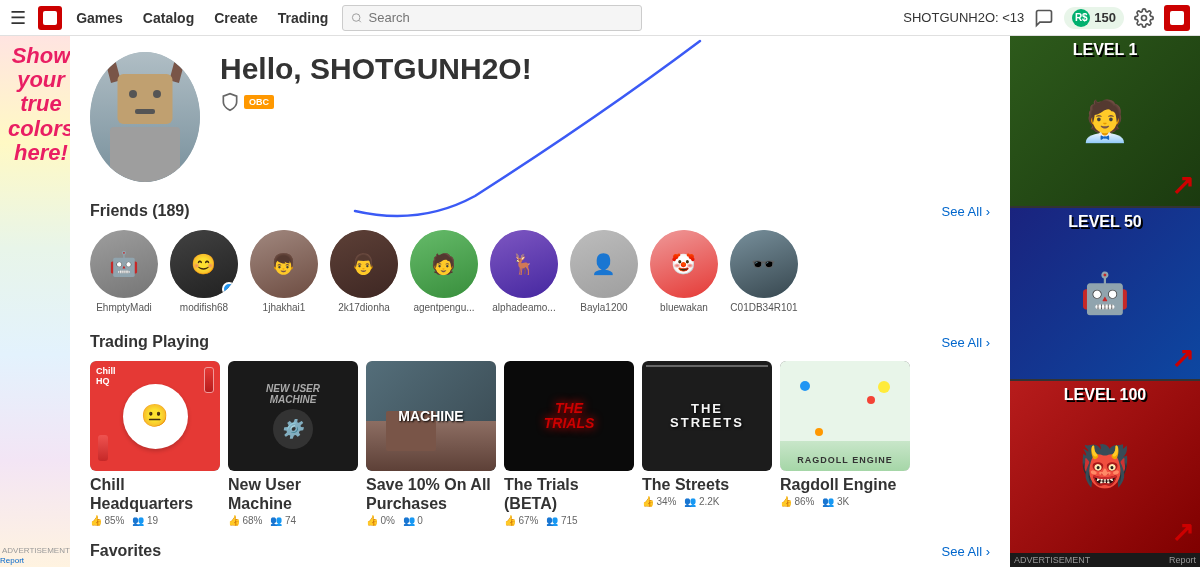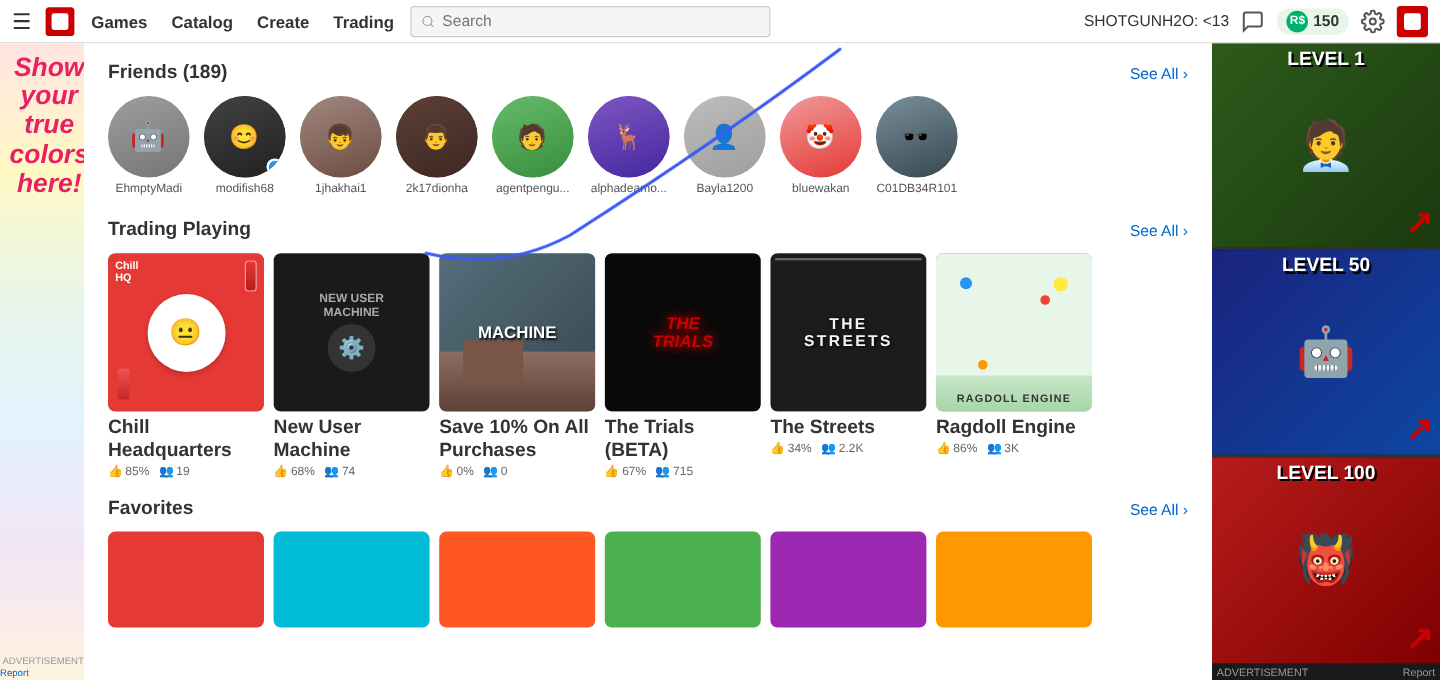--- a/index.html
+++ b/index.html
@@ -82,21 +82,21 @@
     .online-dot {
       position: absolute; bottom: 2px; right: 2px;
       width: 14px; height: 14px; background: #2196f3; border-radius: 50%; border: 2px solid white;
     }
     .friend-name { font-size: 10px; color: #555; text-align: center; max-width: 70px; }
 
     
     .games-grid { display: flex; gap: 8px; margin-bottom: 16px; flex-wrap: nowrap; }
     .game-card { width: 130px; flex-shrink: 0; cursor: pointer; }
     .game-thumb {
-      width: 130px; height: 132px; border-radius: 6px; overflow: hidden;
+      width: 130px; height: 110px; border-radius: 6px; overflow: hidden;
       background: #9e9e9e; margin-bottom: 4px; position: relative;
     }
     .game-title { font-size: 16px; font-weight: 600; color: #333; line-height: 1.2; margin-bottom: 2px; }
     .game-stats { display: flex; gap: 8px; font-size: 10px; color: #666; }
     .stat-item { display: flex; align-items: center; gap: 2px; }
 
     
     .right-ad {
       width: 190px; min-width: 190px;
       background: #1a1a1a;
@@ -166,20 +166,48 @@
 <div class="main-layout">
 
   <div class="left-ad">
     <div style="font-size:22px;font-weight:900;color:#e91e63;font-style:italic;text-align:center;line-height:1.1;padding:8px;">Show<br>your<br>true<br>colors<br>here!</div>
     <div style="font-size:8px;color:#999;margin-top:auto;padding:4px 2px 1px;">ADVERTISEMENT</div>
     <div style="font-size:8px;color:#0066cc;cursor:pointer;padding-bottom:2px;">Report</div>
   </div>
 
   <div class="center-content">
 
+    <div class="profile-section">
+      <div class="avatar-container">
+        <div style="width:110px;height:130px;border-radius:50%;background:linear-gradient(180deg,#b0bec5 0%,#78909c 100%);display:flex;align-items:flex-end;justify-content:center;overflow:hidden;position:relative;">
+
+          <div style="position:absolute;top:8px;left:18px;width:10px;height:22px;background:#795548;border-radius:3px 3px 0 0;transform:rotate(-15deg);"></div>
+          <div style="position:absolute;top:8px;right:18px;width:10px;height:22px;background:#795548;border-radius:3px 3px 0 0;transform:rotate(15deg);"></div>
+
+          <div style="position:absolute;top:22px;left:50%;transform:translateX(-50%);width:55px;height:50px;background:#c0a070;border-radius:6px;"></div>
+
+          <div style="position:absolute;top:34px;left:50%;transform:translateX(-50%);width:40px;height:30px;">
+            <div style="width:8px;height:8px;background:#555;border-radius:50%;position:absolute;left:4px;top:4px;"></div>
+            <div style="width:8px;height:8px;background:#555;border-radius:50%;position:absolute;right:4px;top:4px;"></div>
+            <div style="width:20px;height:5px;background:#555;border-radius:2px;position:absolute;bottom:2px;left:50%;transform:translateX(-50%);"></div>
+          </div>
+
+          <div style="width:70px;height:55px;background:#9e9e9e;border-radius:4px 4px 0 0;"></div>
+        </div>
+      </div>
+      <div class="profile-info">
+        <div class="profile-greeting">Hello, SHOTGUNH2O!</div>
+        <div class="profile-badge">
+          <svg width="20" height="20" viewBox="0 0 24 24" fill="none" stroke="#666" stroke-width="2">
+              <path d="M12 22s8-4 8-10V5l-8-3-8 3v7c0 6 8 10 8 10z"></path>
+            </svg>
+          <span class="obc-badge">OBC</span>
+        </div>
+      </div>
+    </div>
 
     <div>
       <div class="section-header">
         <span class="section-title">Friends (189)</span>
         <span class="see-all">See All ›</span>
       </div>
       <div class="friends-list">
 
         <div class="friend-item">
           <div class="friend-avatar" style="background:#bdbdbd;">
@@ -265,21 +293,21 @@
           </div>
           <div class="game-title">Chill Headquarters</div>
           <div class="game-stats">
             <span class="stat-item">👍 <span>85%</span></span>
             <span class="stat-item">👥 <span>19</span></span>
           </div>
         </div>
 
         <div class="game-card">
           <div class="game-thumb">
-            <div style="width:100%;height:100%;background:#1a1a1a;border-radius:6px;display:flex;align-items:center;justify-content:center;position:relative;overflow:hidden;">
+            <div style="width:100%;height:100%;background:#1a1a1a;border-radius:6px;display:flex;align-items:center;justify-content:center;position:relative;overflow:hidden;font-style:italic;">
               <div style="text-align:center;color:#ccc;">
                 <div style="font-size:10px;font-weight:bold;color:#aaa;margin-bottom:4px;">NEW USER<br>MACHINE</div>
                 <div style="width:40px;height:40px;background:#333;border-radius:50%;margin:0 auto;display:flex;align-items:center;justify-content:center;color:#666;font-size:18px;">⚙️</div>
               </div>
             </div>
           </div>
           <div class="game-title">New User Machine</div>
           <div class="game-stats">
             <span class="stat-item">👍 <span>68%</span></span>
             <span class="stat-item">👥 <span>74</span></span>

